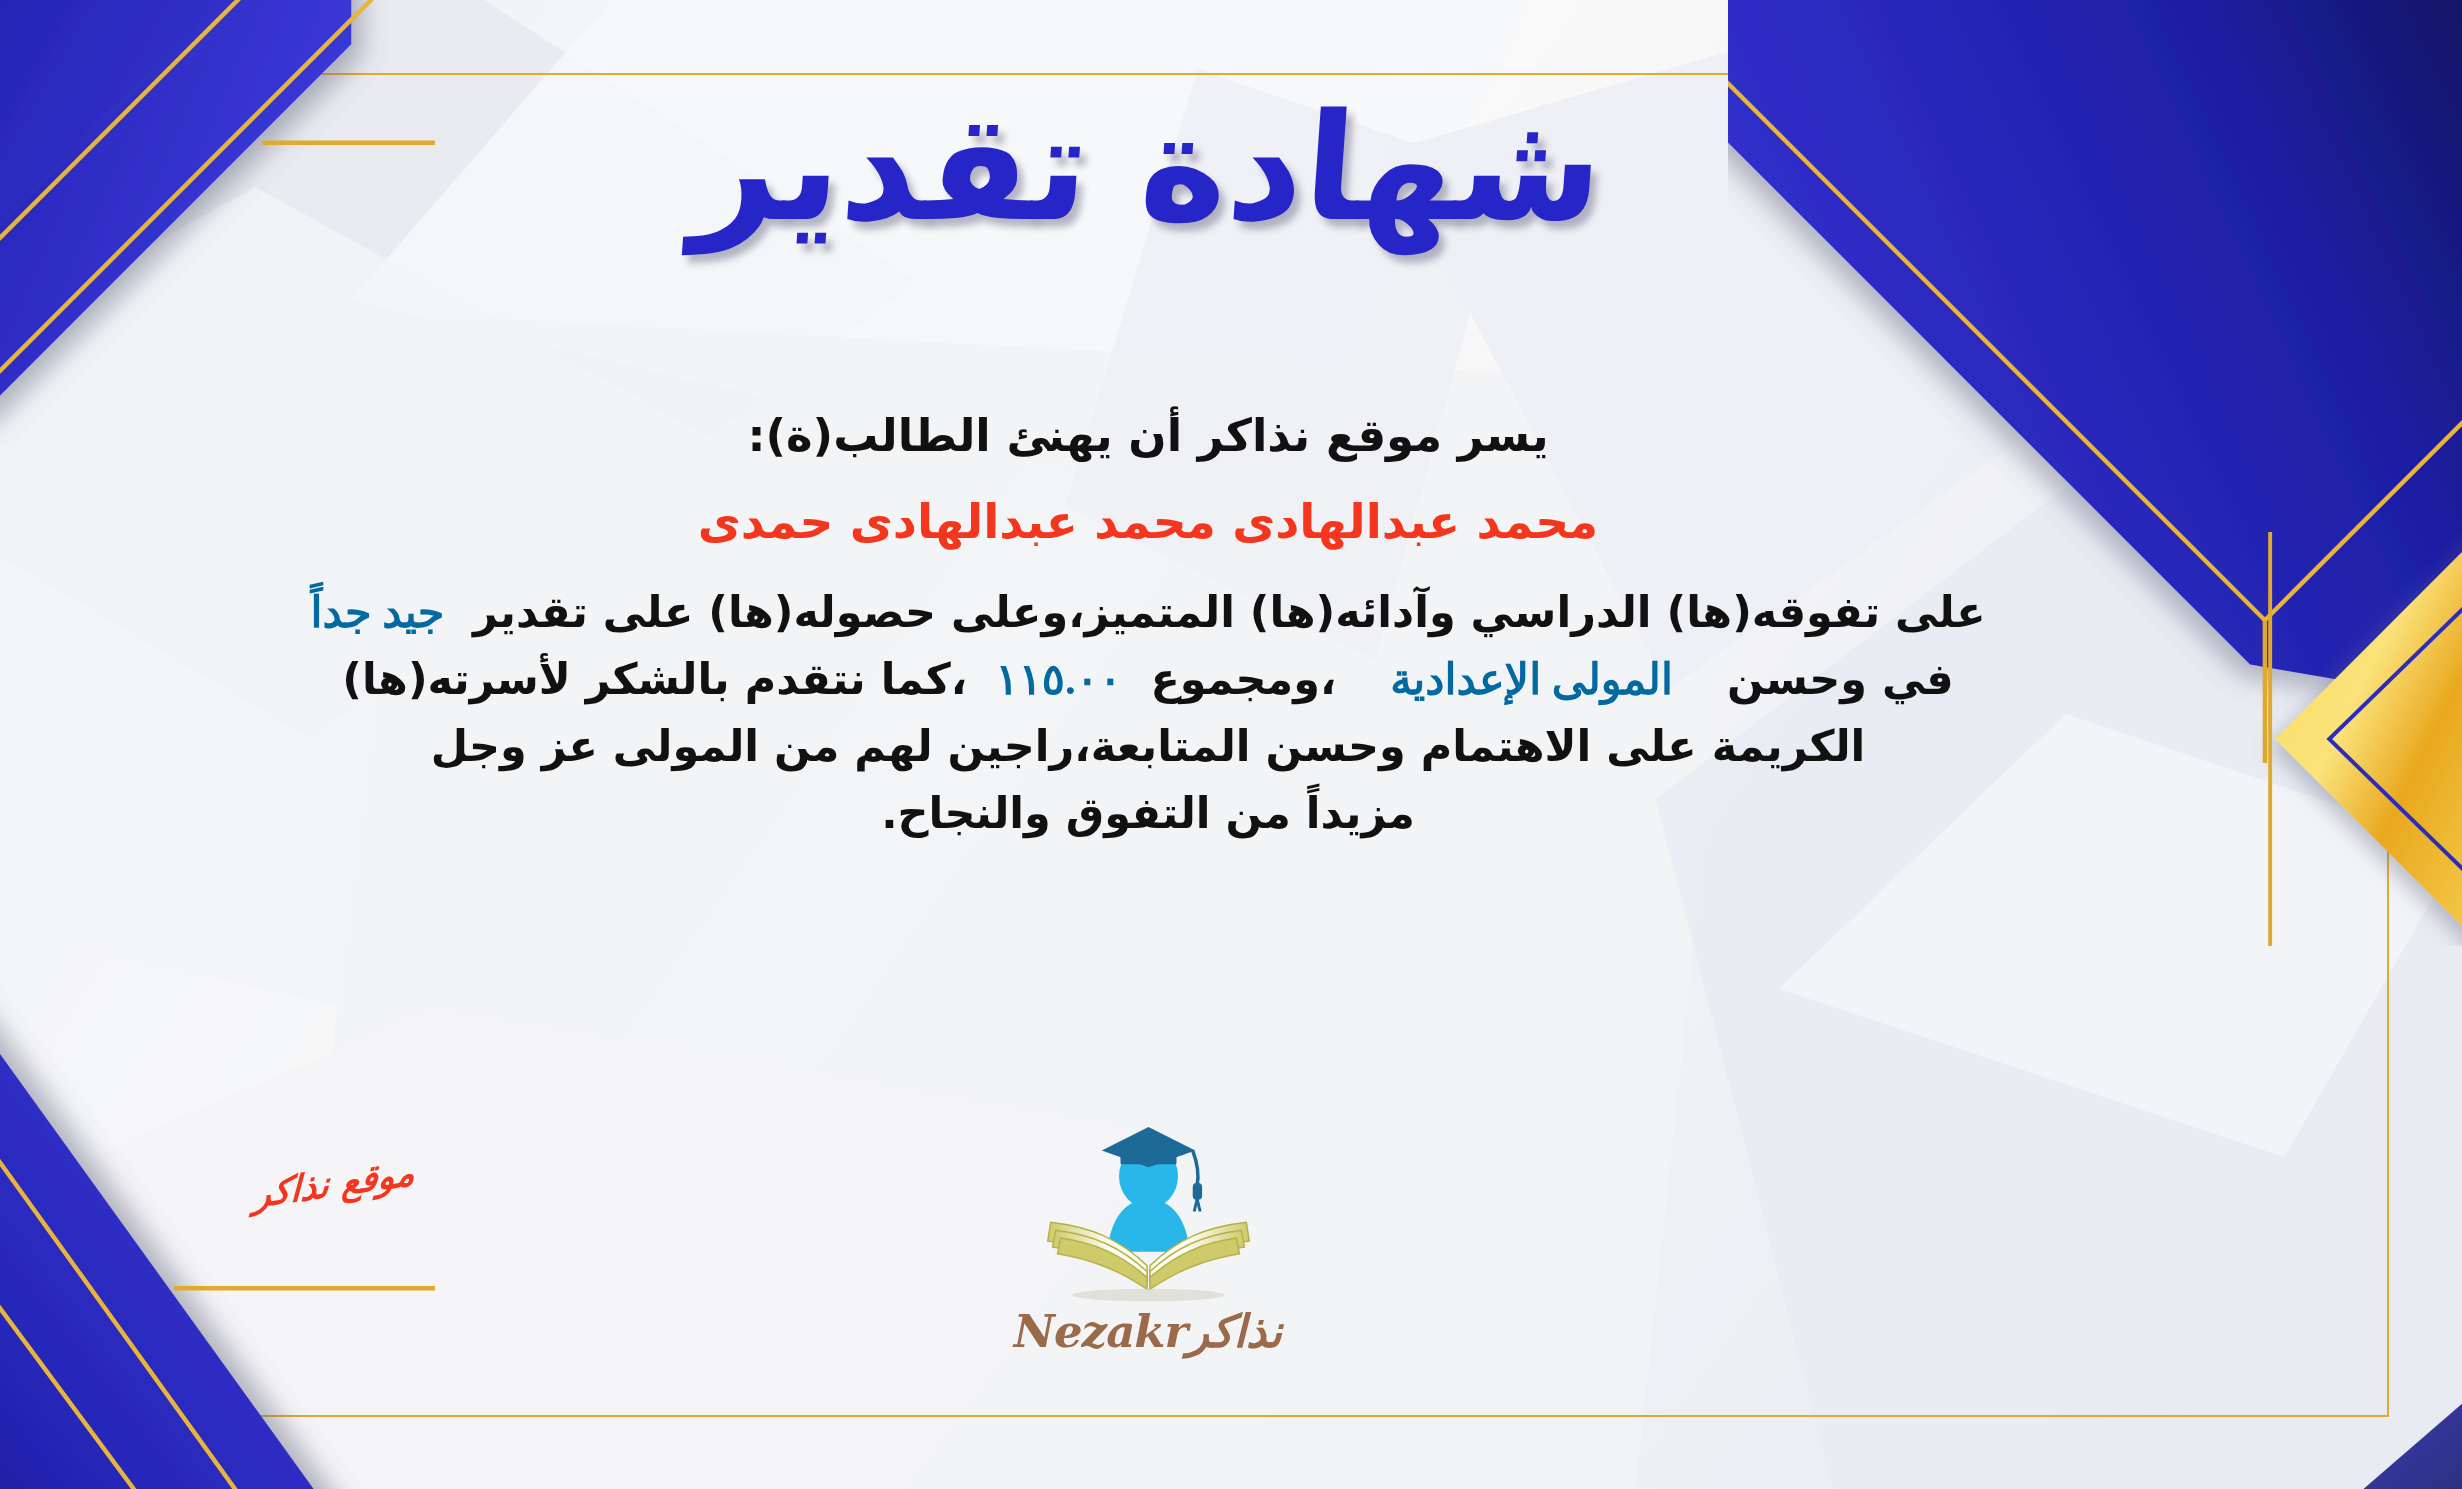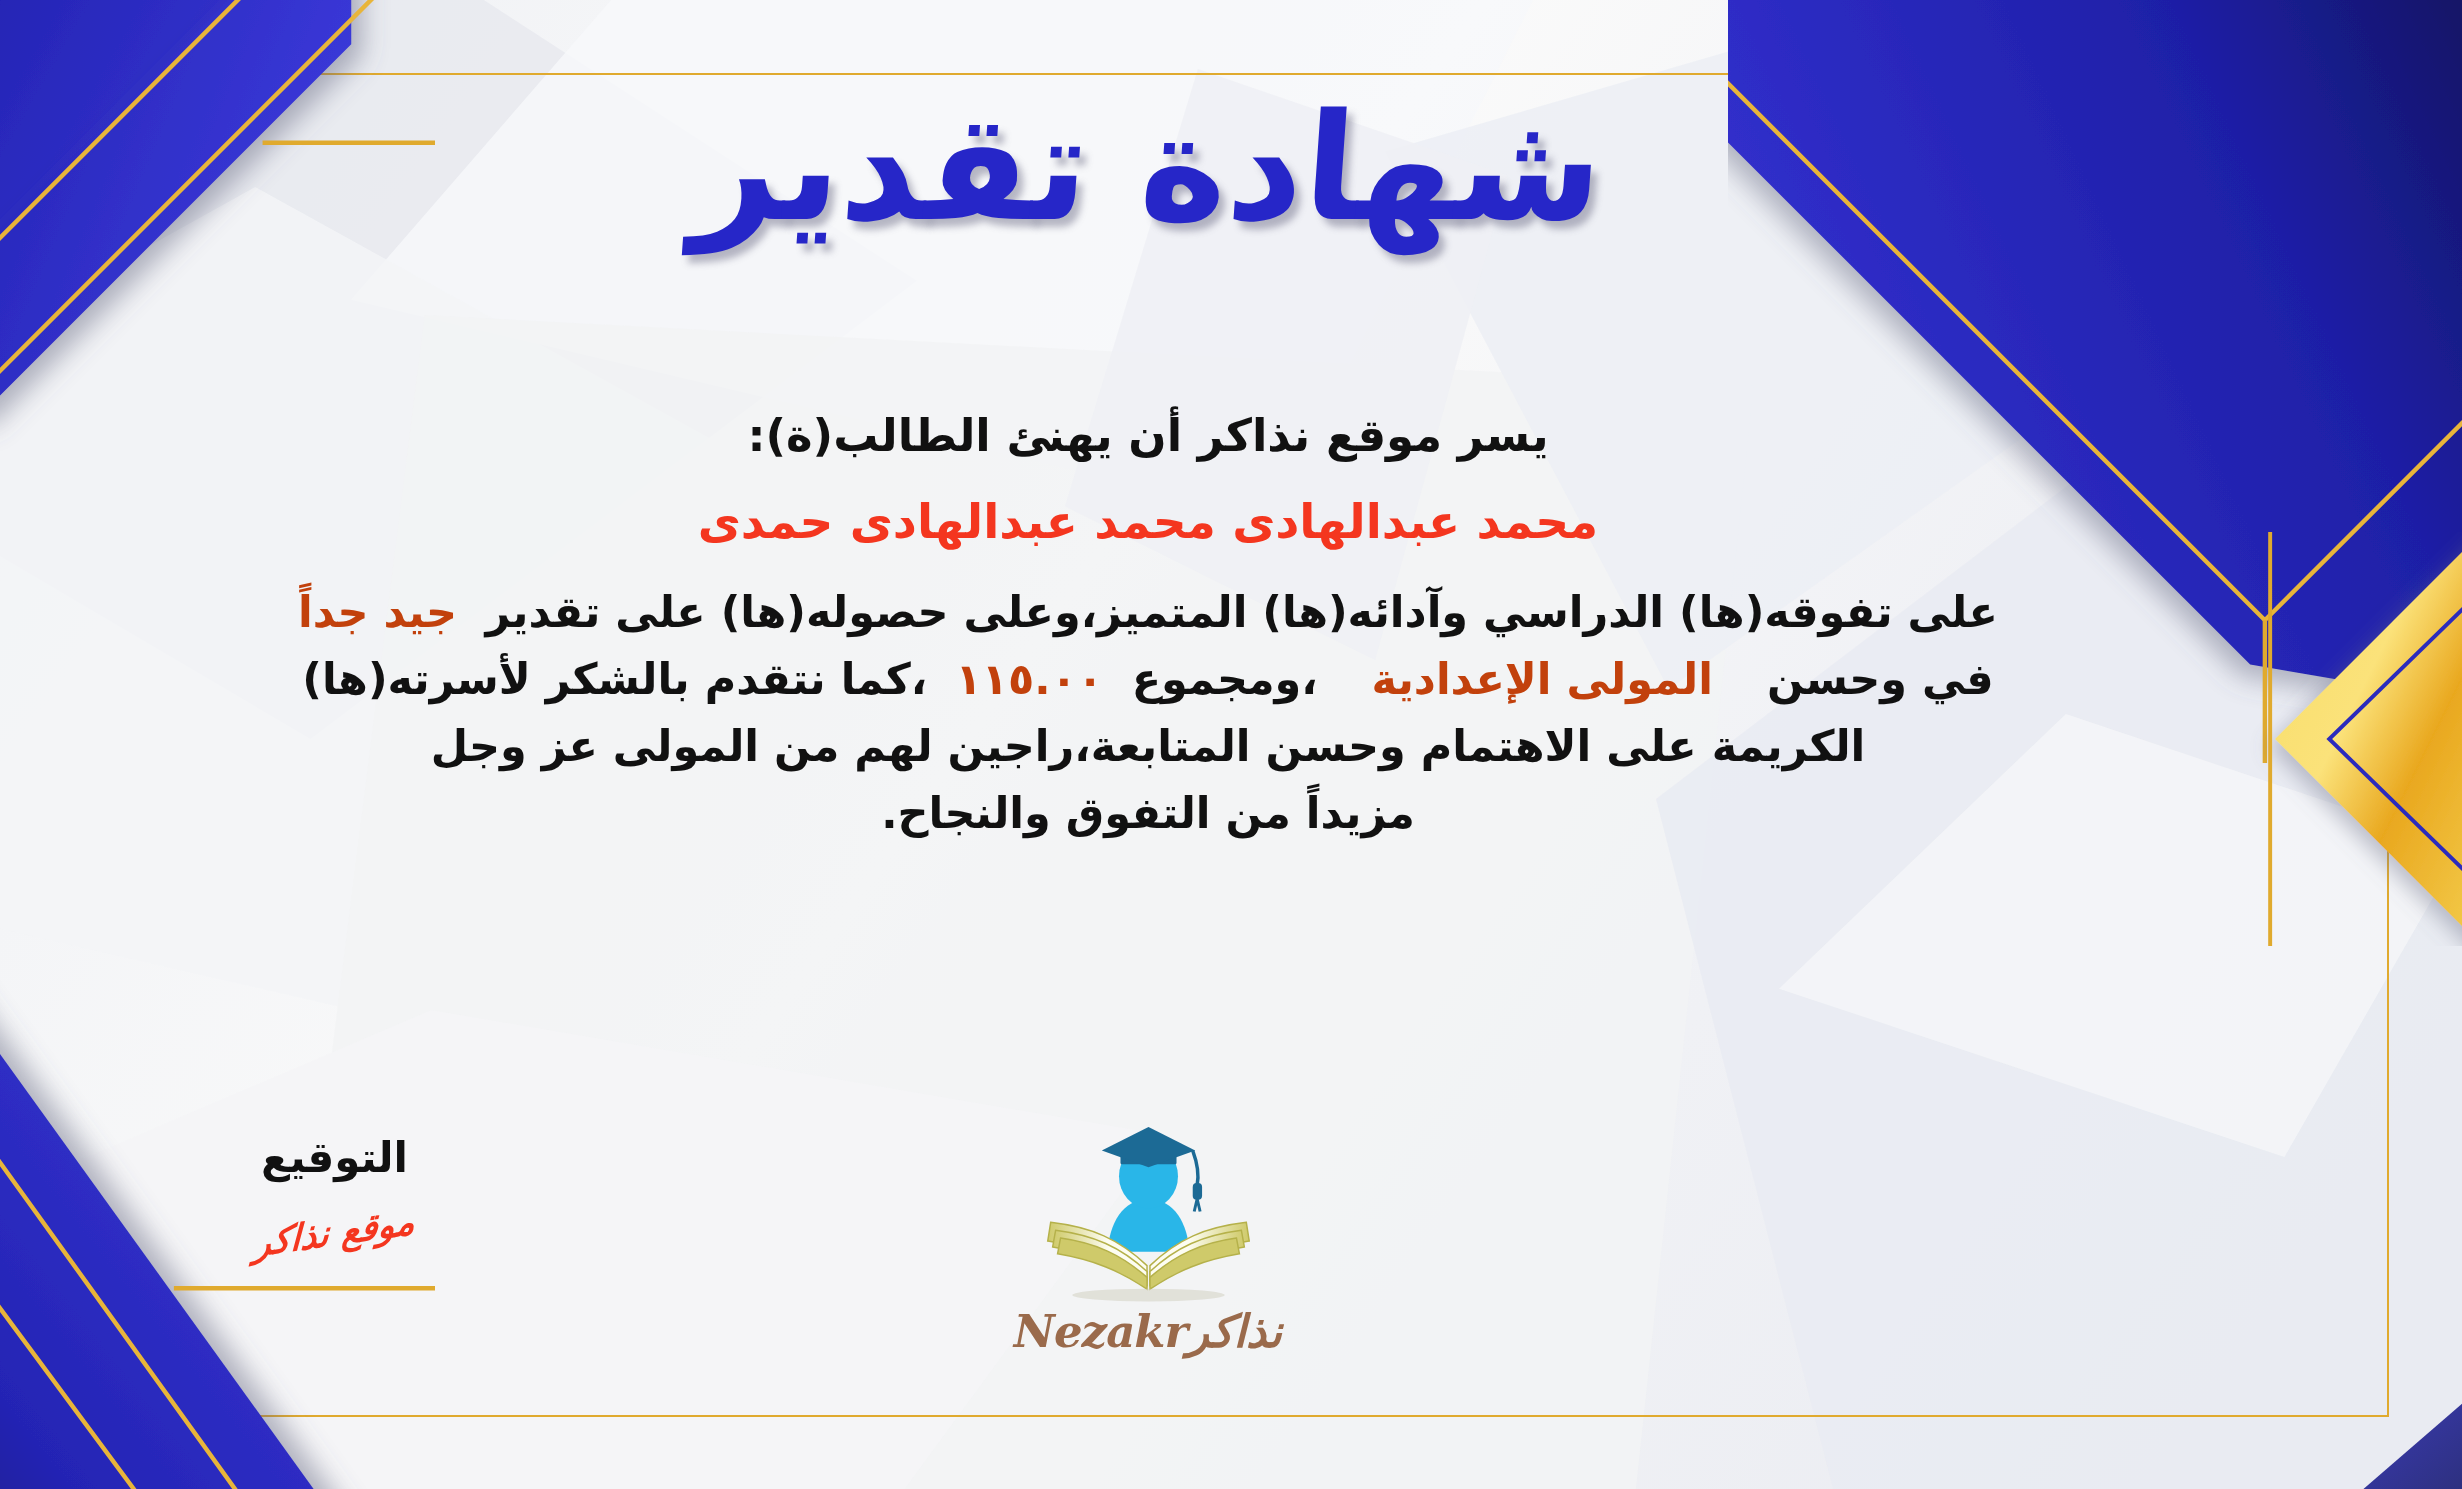--- a/index.html
+++ b/index.html
@@ -107,21 +107,21 @@
     color: #111111;
     line-height: 1.42;
     white-space: nowrap;
   }
   .line.intro      { font-size: 45px; margin-bottom: 20.7px; }
   .line.name       { font-size: 47px; color: #f4361f; font-weight: 700; margin-bottom: 26.6px; }
   .line.p1         { margin-bottom: 5.9px; }
   .line.p2         { margin-bottom: 5.9px; }
   .line.p3         { margin-bottom: 5.9px; }
   .line.p4         { margin-bottom: 0; }
-  .hl { color: #c2410c; font-weight: 700; }
+  .hl { color: #0369a1; font-weight: 700; font-family: Liberation Serif, serif; }
   .sp { display: inline-block; width: 54px; }
   .sp-sm { display: inline-block; width: 28.6px; }
 
   
   .signature-block {
     position: absolute;
     top: 1133px;
     right: 1955px;
     width: 345px;
     text-align: center;
@@ -293,21 +293,20 @@
     <div class="line p2">
       <span>في وحسن</span><span class="sp"></span><span class="hl">المولى الإعدادية</span><span class="sp"></span><span>،ومجموع</span><span class="sp-sm"></span><span class="hl">١١٥.٠٠</span><span class="sp-sm"></span><span>،كما نتقدم بالشكر لأسرته(ها)</span>
     </div>
 
     <div class="line p3">الكريمة على الاهتمام وحسن المتابعة،راجين لهم من المولى عز وجل</div>
 
     <div class="line p4">مزيداً من التفوق والنجاح.</div>
   </div>
 
   <div class="signature-block">
-    <div class="sig-label">التوقيع</div>
     <div class="sig-script">موقع نذاكر</div>
   </div>
 
   <div class="logo-block">
     <svg width="231" height="192" viewBox="0 0 470 390" xmlns="http://www.w3.org/2000/svg">
       <defs>
         <linearGradient id="pgL" x1="0" y1="0" x2="1" y2="0">
           <stop offset="0%" stop-color="#cfca6a"></stop>
           <stop offset="60%" stop-color="#fdfdf2"></stop>
         </linearGradient>

